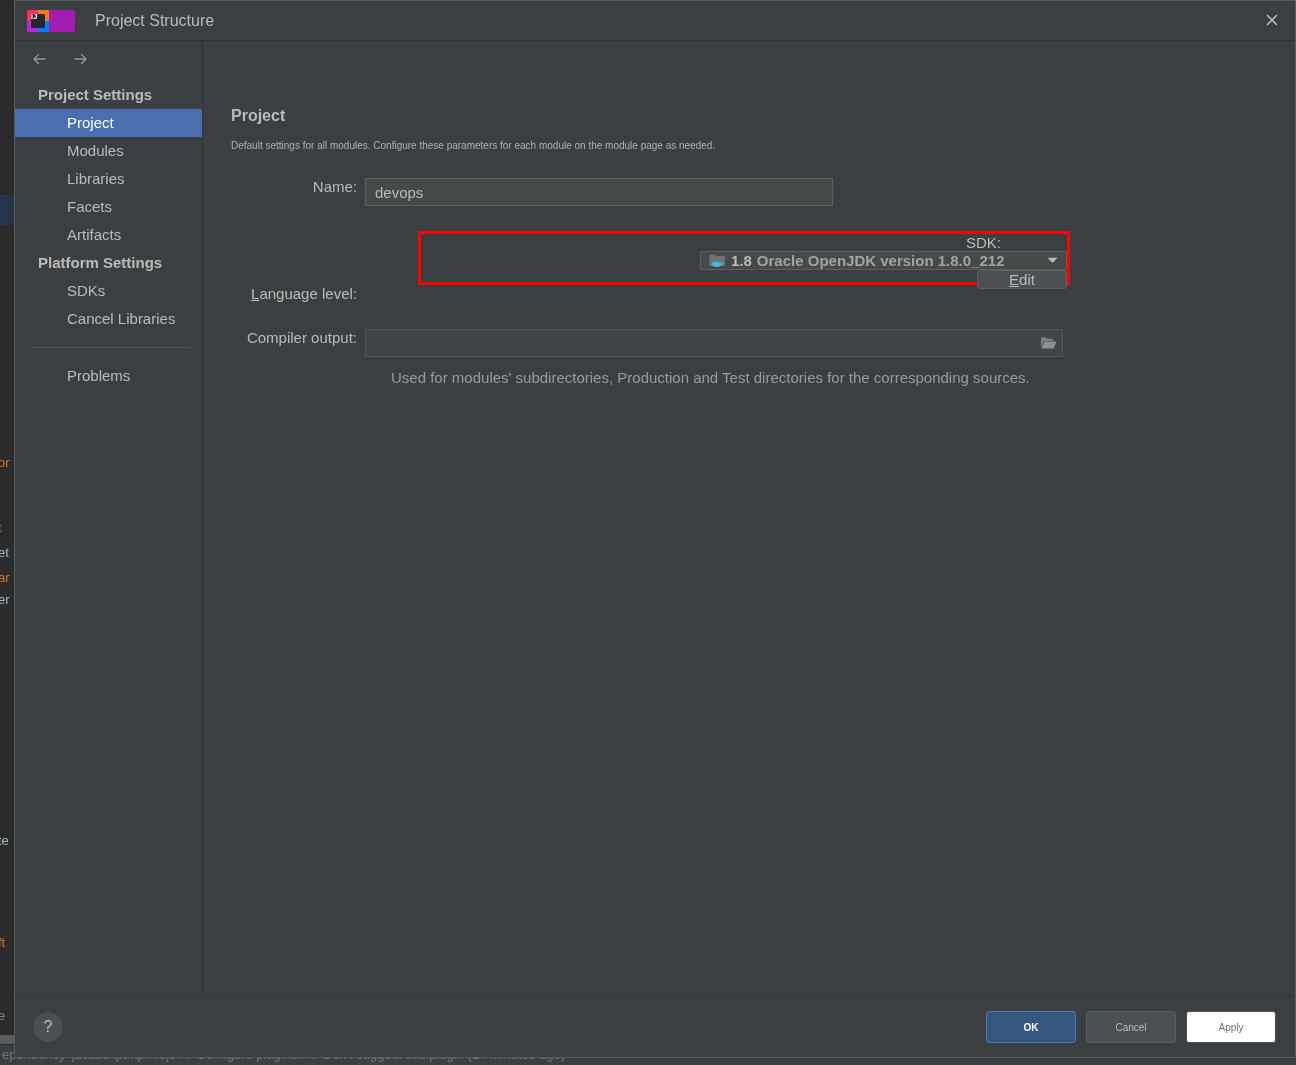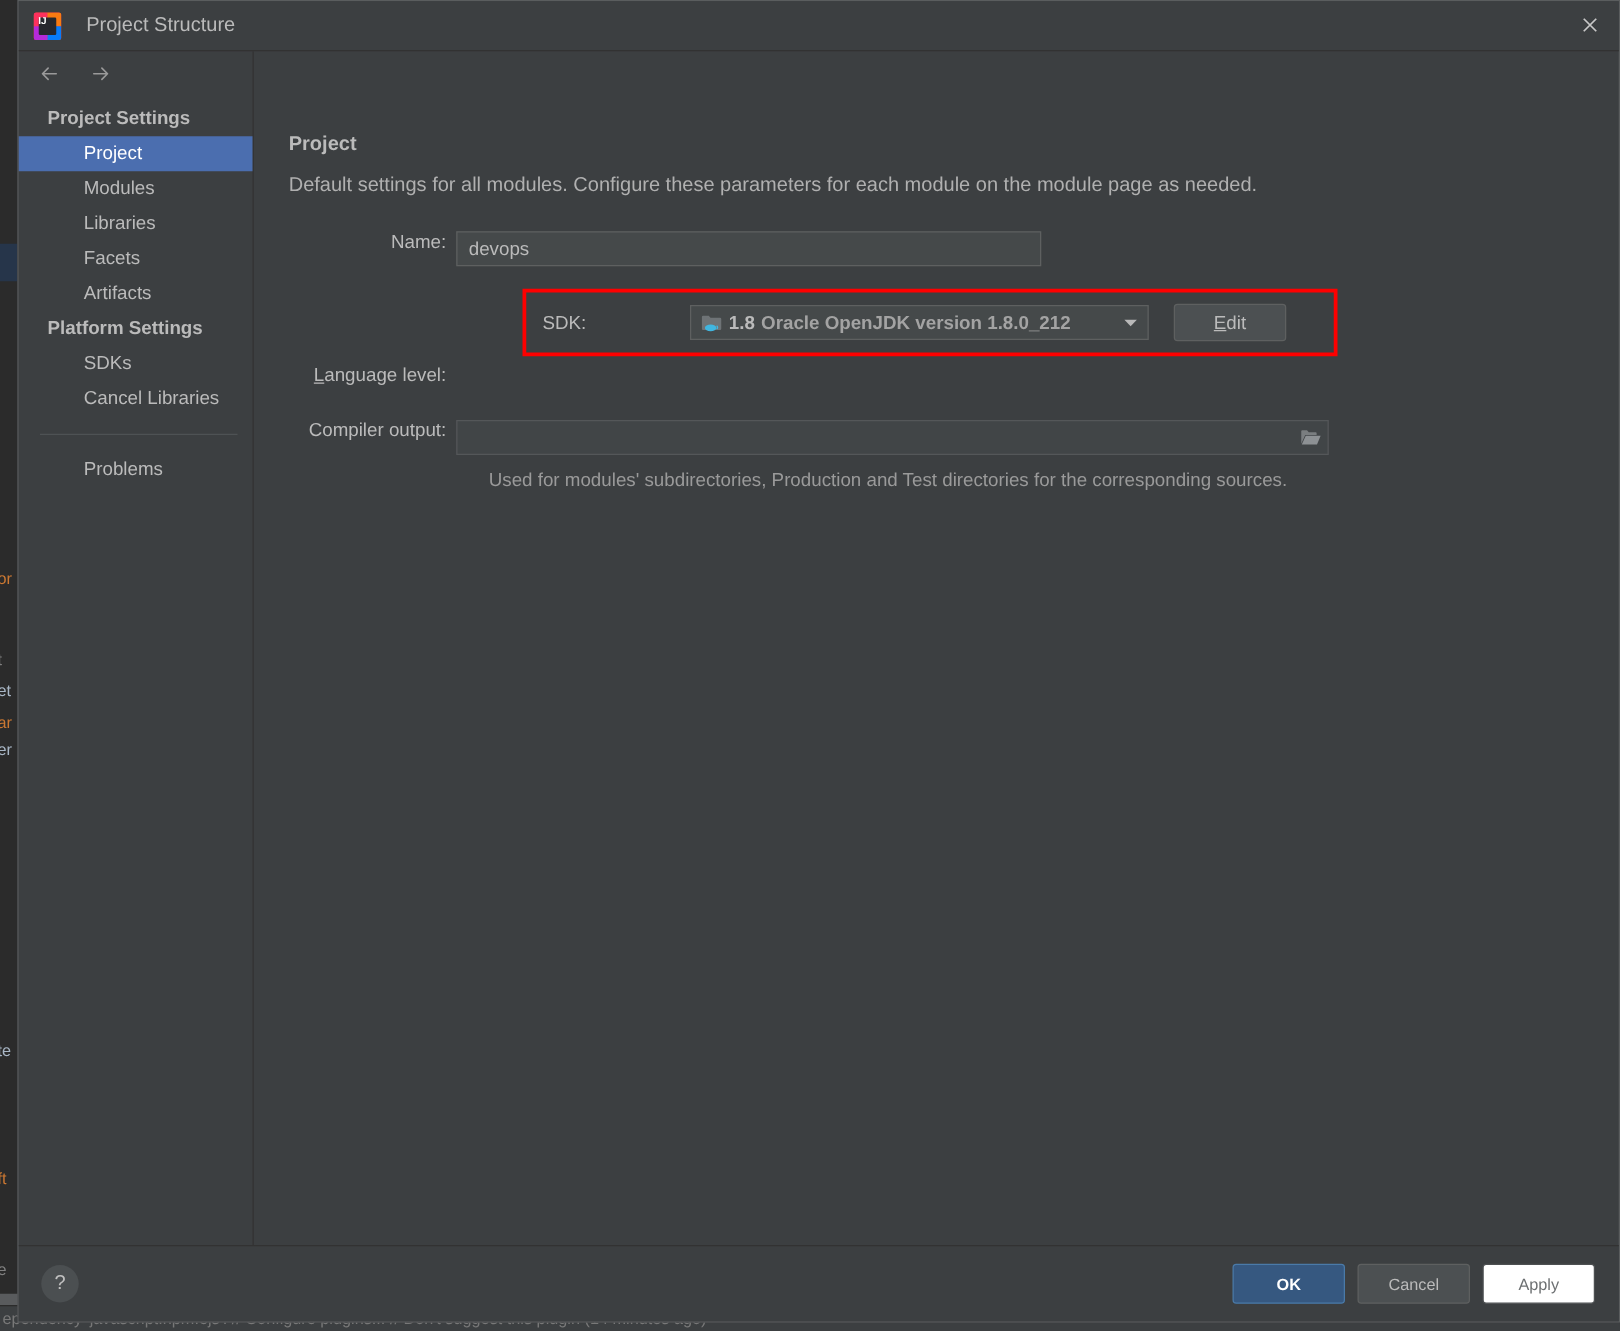--- a/index.html
+++ b/index.html
@@ -96,21 +96,22 @@
     position: relative;
     border-bottom: 1px solid #323232;
   }
   .app-icon {
     width: 22px;
     height: 22px;
     margin-left: 12px;
     position: relative;
     border-radius: 2px;
     overflow: hidden;
-    background: #ef4444;
+    background: #a21caf;
+    padding-left: 26px;
   }
   .app-icon .q1 { position:absolute; left:0;  top:0;  width:11px; height:11px; background:#fe315d; }
   .app-icon .q2 { position:absolute; left:11px;top:0;  width:11px; height:11px; background:#f97a12; }
   .app-icon .q3 { position:absolute; left:0;  top:11px;width:11px; height:11px; background:#b62ad9; }
   .app-icon .q4 { position:absolute; left:11px;top:11px;width:11px;height:11px; background:#087cfa; }
   .app-icon .ij-inner {
     position: absolute;
     left: 4px; top: 4px;
     width: 14px; height: 14px;
     background: #27282e;
@@ -210,21 +211,21 @@
     min-width: 0;
   }
   .section-title {
     color: #bbbbbb;
     font-size: 16px;
     font-weight: bold;
     margin-left: 28px;
   }
   .section-desc {
     color: #b0b0b0;
-    font-size: 16px;
+    font-size: 10px;
     margin: 15px 0 0 28px;
   }
 
   .form-row {
     display: flex;
     align-items: flex-start;
     margin-top: 20px;
     padding-left: 26px;
   }
   .form-label {
@@ -258,23 +259,24 @@
     position: absolute;
     left: 215px;
     top: 190px;
     width: 652px;
     height: 54px;
     border: 3px solid #fe0000;
     box-sizing: border-box;
   }
   .sdk-inner {
     display: flex;
-    align-items: center;
+    align-items: flex-end;
     height: 100%;
-    padding-left: 13px;
+    padding-left: 30px;
+    flex-direction: column;
   }
   .sdk-inner .form-label { width: 101px; text-align: left; }
   .combo {
     height: 28px;
     background: #45494a;
     border: 1px solid #5e6060;
     box-sizing: border-box;
     display: flex;
     align-items: center;
     cursor: pointer;
@@ -402,21 +404,21 @@
     cursor: pointer;
     border: none;
     font-family: "Liberation Sans", sans-serif;
   }
   .footer-spacer { flex: 1; }
   .footer-btn {
     height: 32px;
     min-width: 90px;
     margin-left: 10px;
     border-radius: 3px;
-    font-size: 13px;
+    font-size: 10px;
     font-family: "Liberation Sans", sans-serif;
     cursor: pointer;
     border: 1px solid #5e6060;
     background: #4c5052;
     color: #bbbbbb;
     padding: 0 16px;
   }
   .footer-btn.primary {
     background: #365880;
     border: 1px solid #4a7aa8;

